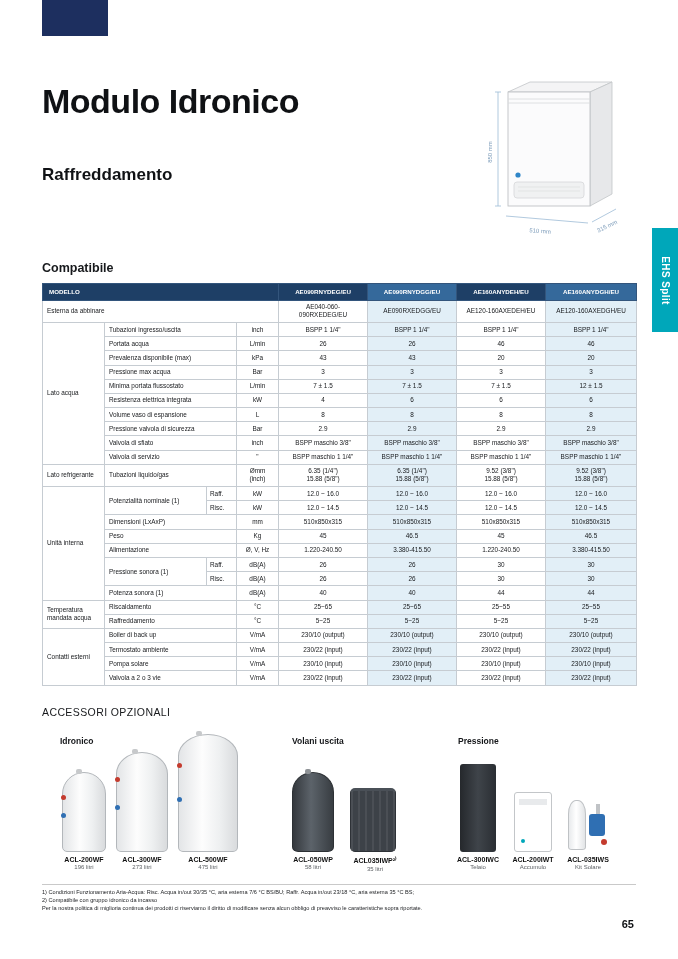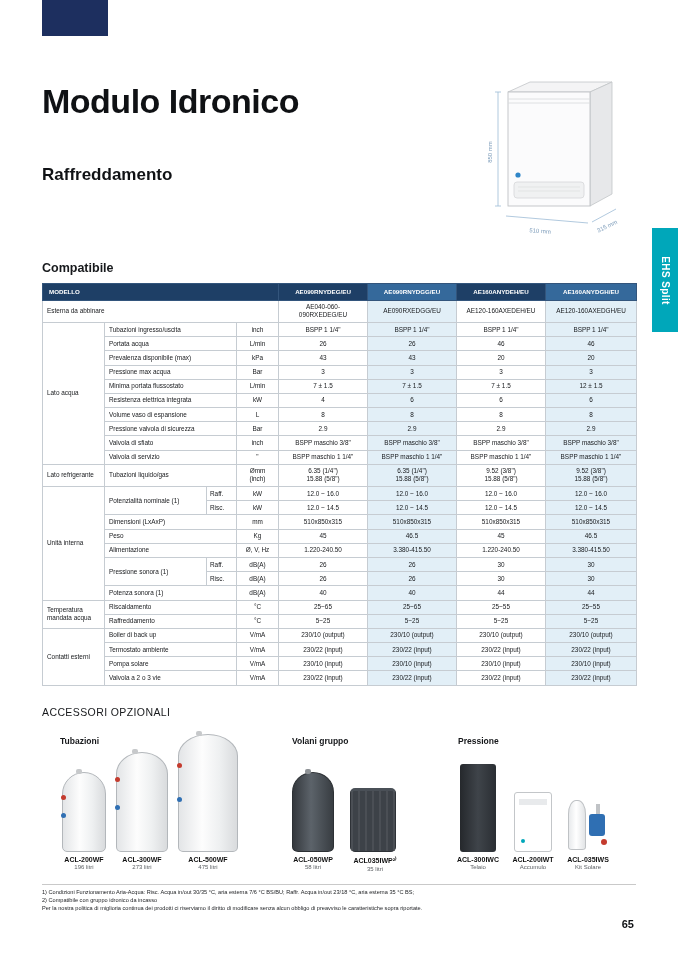--- a/index.html
+++ b/index.html
@@ -361,22 +361,22 @@
             <td class="val tint">230/22 (input)</td>
             <td class="val">230/22 (input)</td>
             <td class="val tint">230/22 (input)</td>
           </tr>
         </tbody>
     </table>
   </div>
 
   <h3 class="acc-heading">ACCESSORI OPZIONALI</h3>
 
-  <div class="acc-group-label" style="left:60px">Tubazioni</div>
-  <div class="acc-group-label" style="left:292px">Volani gruppo</div>
+  <div class="acc-group-label" style="left:60px">Idronico</div>
+  <div class="acc-group-label" style="left:292px">Volani uscita</div>
   <div class="acc-group-label" style="left:458px">Pressione</div>
 
   <div class="acc-item tank" style="left:62px;top:772px;width:44px;height:80px">
     <span class="stub"></span>
     <span class="dot red" style="left:-2px;top:22px"></span>
     <span class="dot blue" style="left:-2px;top:40px"></span>
   </div>
   <div class="acc-item tank" style="left:116px;top:752px;width:52px;height:100px">
     <span class="stub"></span>
     <span class="dot red" style="left:-2px;top:24px"></span>

